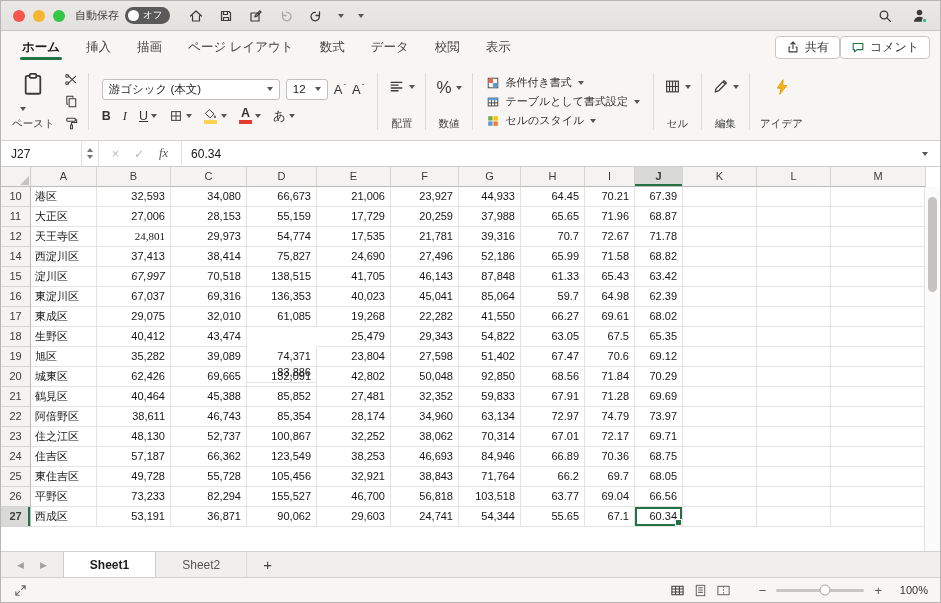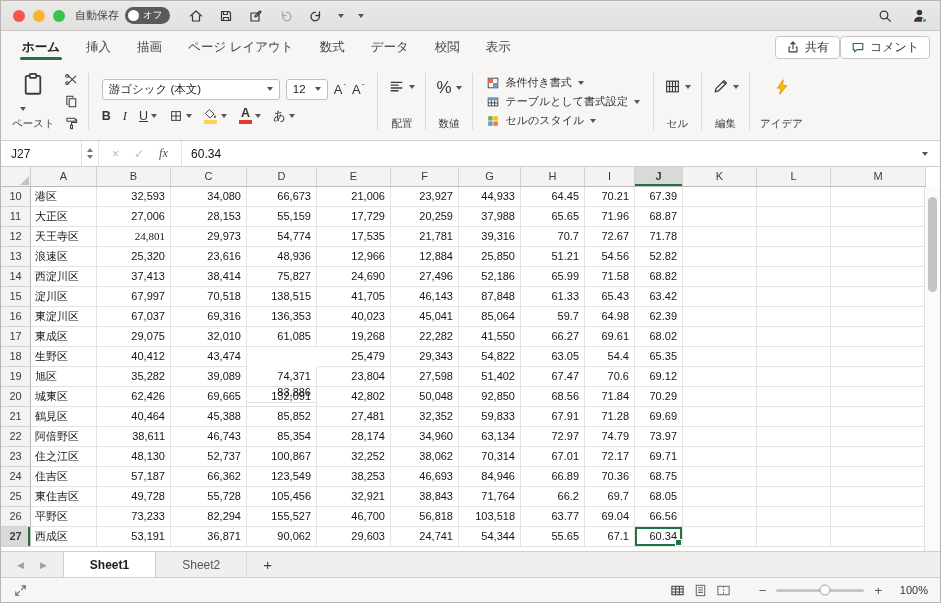--- a/index.html
+++ b/index.html
@@ -474,55 +474,39 @@
           <div class="cell" style="width: 68px;">21,781</div>
           <div class="cell" style="width: 62px;">39,316</div>
           <div class="cell" style="width: 64px;">70.7</div>
           <div class="cell" style="width: 50px;">72.67</div>
           <div class="cell" style="width: 48px;">71.78</div>
           <div class="cell" style="width: 74px;"></div>
           <div class="cell" style="width: 74px;"></div>
           <div class="cell" style="width: 95px;"></div>
         </div>
         <div class="grow">
-          <div class="rowhdr">13</div>
-          <div class="cell ta-l" style="width: 66px;">浪速区</div>
-          <div class="cell" style="width: 74px;">25,320</div>
-          <div class="cell" style="width: 76px;">23,616</div>
-          <div class="cell" style="width: 70px;">48,936</div>
-          <div class="cell" style="width: 74px;">12,966</div>
-          <div class="cell" style="width: 68px;">12,884</div>
-          <div class="cell" style="width: 62px;">25,850</div>
-          <div class="cell" style="width: 64px;">51.21</div>
-          <div class="cell" style="width: 50px;">54.56</div>
-          <div class="cell" style="width: 48px;">52.82</div>
-          <div class="cell" style="width: 74px;"></div>
-          <div class="cell" style="width: 74px;"></div>
-          <div class="cell" style="width: 95px;"></div>
-        </div>
-        <div class="grow">
           <div class="rowhdr">14</div>
           <div class="cell ta-l" style="width: 66px;">西淀川区</div>
           <div class="cell" style="width: 74px;">37,413</div>
           <div class="cell" style="width: 76px;">38,414</div>
           <div class="cell" style="width: 70px;">75,827</div>
           <div class="cell" style="width: 74px;">24,690</div>
           <div class="cell" style="width: 68px;">27,496</div>
           <div class="cell" style="width: 62px;">52,186</div>
           <div class="cell" style="width: 64px;">65.99</div>
           <div class="cell" style="width: 50px;">71.58</div>
           <div class="cell" style="width: 48px;">68.82</div>
           <div class="cell" style="width: 74px;"></div>
           <div class="cell" style="width: 74px;"></div>
           <div class="cell" style="width: 95px;"></div>
         </div>
         <div class="grow">
           <div class="rowhdr">15</div>
           <div class="cell ta-l" style="width: 66px;">淀川区</div>
-          <div class="cell" style="width: 74px;">67,997</div>
+          <div class="cell" style="width: 74px; font-style: italic;">67,997</div>
           <div class="cell" style="width: 76px;">70,518</div>
           <div class="cell" style="width: 70px;">138,515</div>
           <div class="cell" style="width: 74px;">41,705</div>
           <div class="cell" style="width: 68px;">46,143</div>
           <div class="cell" style="width: 62px;">87,848</div>
           <div class="cell" style="width: 64px;">61.33</div>
           <div class="cell" style="width: 50px;">65.43</div>
           <div class="cell" style="width: 48px;">63.42</div>
           <div class="cell" style="width: 74px;"></div>
           <div class="cell" style="width: 74px;"></div>
@@ -563,21 +547,21 @@
         <div class="grow">
           <div class="rowhdr">18</div>
           <div class="cell ta-l" style="width: 66px;">生野区</div>
           <div class="cell" style="width: 74px;">40,412</div>
           <div class="cell" style="width: 76px;">43,474</div>
           <div class="cell" style="width: 70px; margin-top: 36px;">83,886</div>
           <div class="cell" style="width: 74px;">25,479</div>
           <div class="cell" style="width: 68px;">29,343</div>
           <div class="cell" style="width: 62px;">54,822</div>
           <div class="cell" style="width: 64px;">63.05</div>
-          <div class="cell" style="width: 50px;">54.4</div>
+          <div class="cell" style="width: 50px;">67.5</div>
           <div class="cell" style="width: 48px;">65.35</div>
           <div class="cell" style="width: 74px;"></div>
           <div class="cell" style="width: 74px;"></div>
           <div class="cell" style="width: 95px;"></div>
         </div>
         <div class="grow">
           <div class="rowhdr">19</div>
           <div class="cell ta-l" style="width: 66px;">旭区</div>
           <div class="cell" style="width: 74px;">35,282</div>
           <div class="cell" style="width: 76px;">39,089</div>

